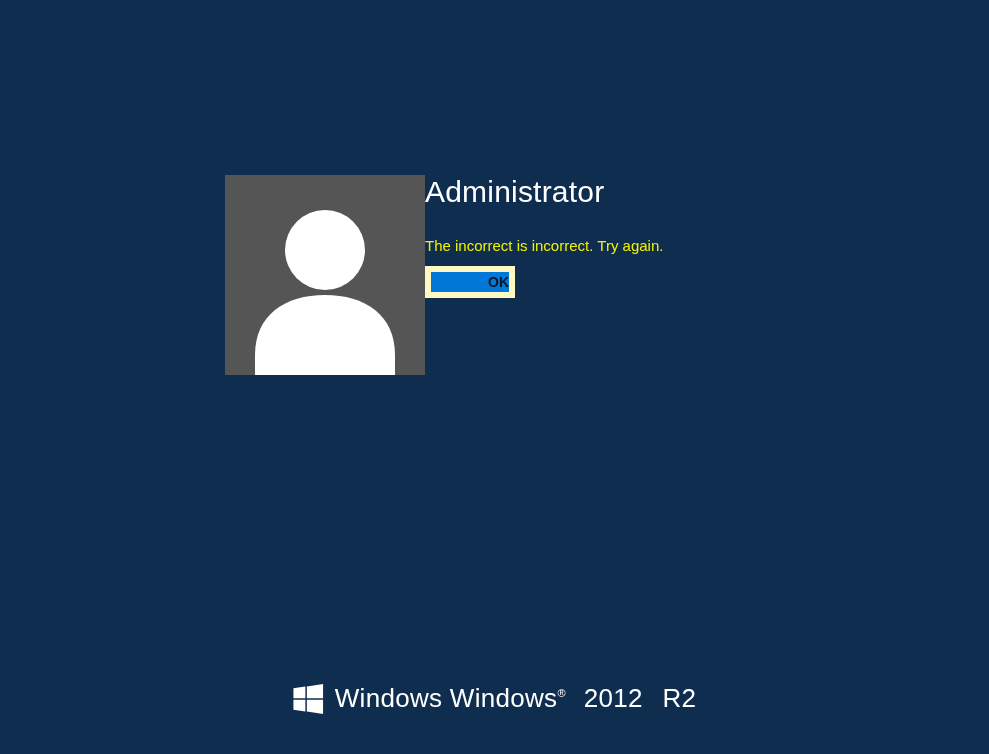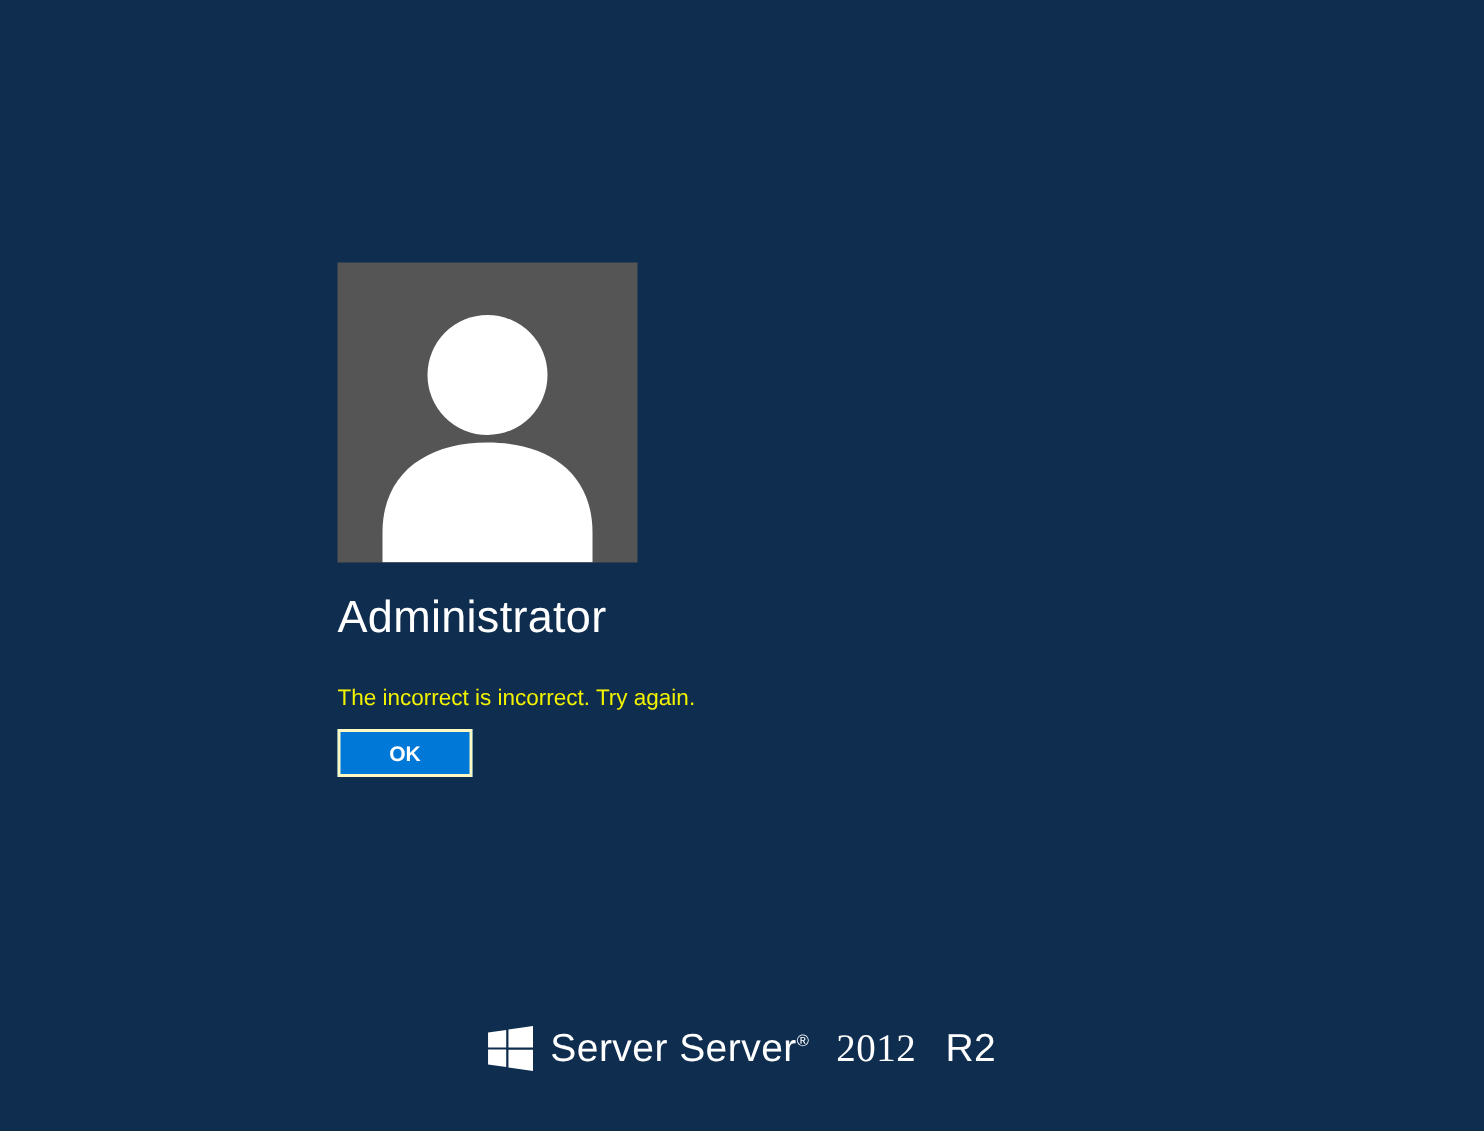--- a/index.html
+++ b/index.html
@@ -13,22 +13,20 @@
       background-color: #0f2d4e;
       font-family: "Segoe UI", "Segoe UI Light", Arial, sans-serif;
       position: relative;
       overflow: hidden;
     }
     .login-container {
       position: absolute;
       top: 175px;
       left: 225px;
       display: flex;
-      gap: 20px;
-      flex-direction: column;
     }
     .avatar-box {
       width: 200px;
       height: 200px;
       background-color: #555555;
       display: flex;
       align-items: flex-end;
       justify-content: center;
       overflow: hidden;
     }
@@ -47,29 +45,29 @@
       letter-spacing: 0.2px;
     }
     .error-message {
       color: #f2f200;
       font-size: 15px;
       font-weight: 400;
       margin-bottom: 12px;
     }
     .ok-button {
       background-color: #0078d7;
-      color: #ffffff;
-      border: 2px solid #fef9c3;
+      color: #0f172a;
+      border: 6px solid #fef9c3;
       width: 90px;
       height: 32px;
       font-size: 14px;
       font-weight: 600;
       font-family: inherit;
       cursor: pointer;
-      text-align: center;
+      text-align: right;
     }
     .branding {
       position: absolute;
       bottom: 40px;
       left: 50%;
       transform: translateX(-50%);
       display: flex;
       align-items: center;
       gap: 12px;
       color: #ffffff;
@@ -80,21 +78,20 @@
     }
     .branding-text {
       font-size: 26px;
       font-weight: 300;
       white-space: nowrap;
       letter-spacing: 0.3px;
     }
     .branding-text .year {
       font-weight: 300;
       margin-left: 18px;
-      font-family: Liberation Serif, serif;
     }
     .branding-text .r2 {
       font-weight: 300;
       margin-left: 12px;
     }
   </style>
 </head>
 <body>
 
 <div class="login-container">
@@ -112,15 +109,15 @@
 </div>
 
 <div class="branding">
   <svg class="windows-logo" viewBox="0 0 88 88">
     <path fill="#ffffff" d="M0,12.5 L35.5,7.6 L35.5,41.9 L0,41.9 Z"></path>
     <path fill="#ffffff" d="M39.9,7 L88,0 L88,41.8 L39.9,41.8 Z"></path>
     <path fill="#ffffff" d="M0,46.1 L35.5,46.1 L35.5,80.4 L0,75.5 Z"></path>
     <path fill="#ffffff" d="M39.9,46.2 L88,46.2 L88,88 L39.9,81 Z"></path>
   </svg>
   <div class="branding-text">
-    <span>Server Server</span><span style="font-size:11px; vertical-align:super;">®</span><span class="year">2012</span> <span class="r2">R2</span>
+    <span>Windows Windows</span><span style="font-size:11px; vertical-align:super;">®</span><span class="year">2012</span> <span class="r2">R2</span>
   </div>
 </div>
 
 </body></html>

